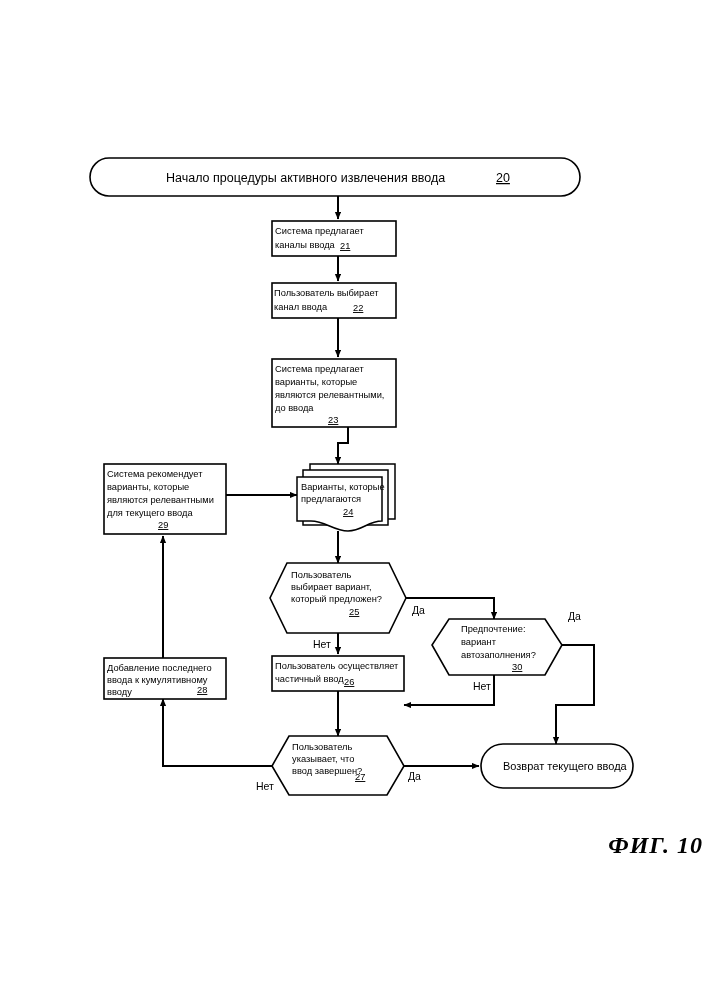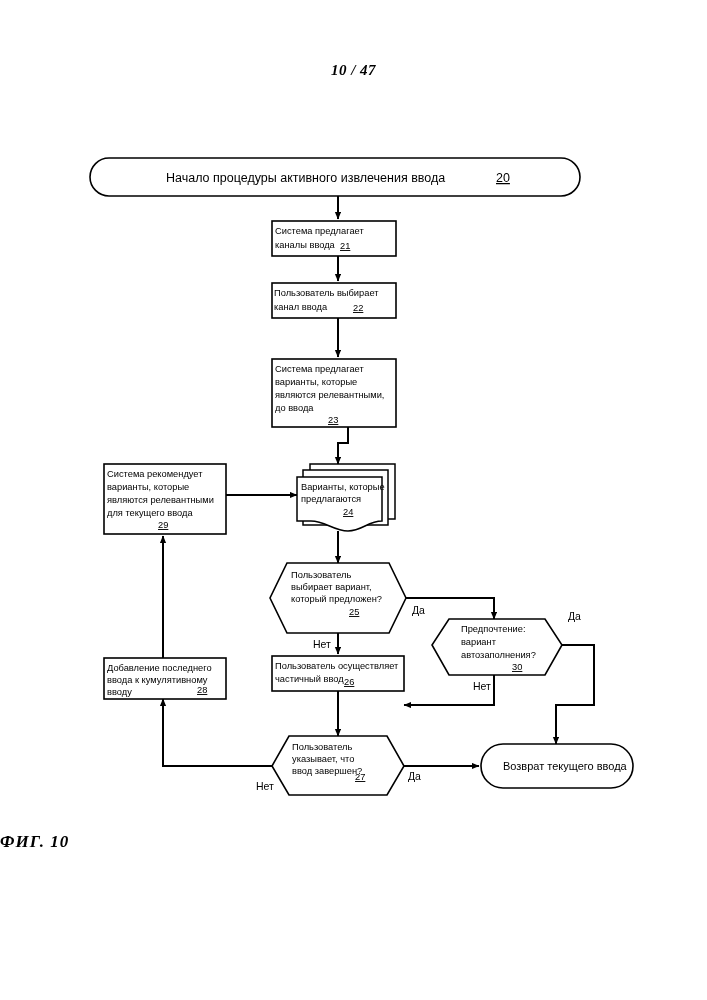--- a/index.html
+++ b/index.html
@@ -32,25 +32,25 @@
     font-weight: bold;
     font-style: italic;
     font-size: 15px;
     letter-spacing: 0.5px;
   }
   .fig-caption {
     position: absolute;
     top: 832px;
     left: 0;
     width: 703px;
-    text-align: left;
+    text-align: right;
     font-family: "Liberation Serif", serif;
     font-weight: bold;
     font-style: italic;
-    font-size: 17px;
+    font-size: 24px;
     letter-spacing: 1px;
   }
   svg#flow {
     position: absolute;
     top: 0;
     left: 0;
     width: 707px;
     height: 1000px;
   }
   svg#flow text {
@@ -91,21 +91,20 @@
   .num-start {
     font-size: 12.5px;
     text-decoration: underline;
   }
 </style>
 </head>
 <body>
 
 <div id="page">
 
-  <div class="page-header">10 / 47</div>
 
   <svg id="flow" viewBox="0 0 707 1000">
     <defs>
       <marker id="arrow" markerWidth="9" markerHeight="9" refX="7.2" refY="3.2" orient="auto" markerUnits="userSpaceOnUse">
         <path d="M0,0 L7.6,3.2 L0,6.4 z" fill="#000000"></path>
       </marker>
     </defs>
 
     <g>
       <path class="connector" marker-end="url(#arrow)" d="M338,196 L338,219"></path>

